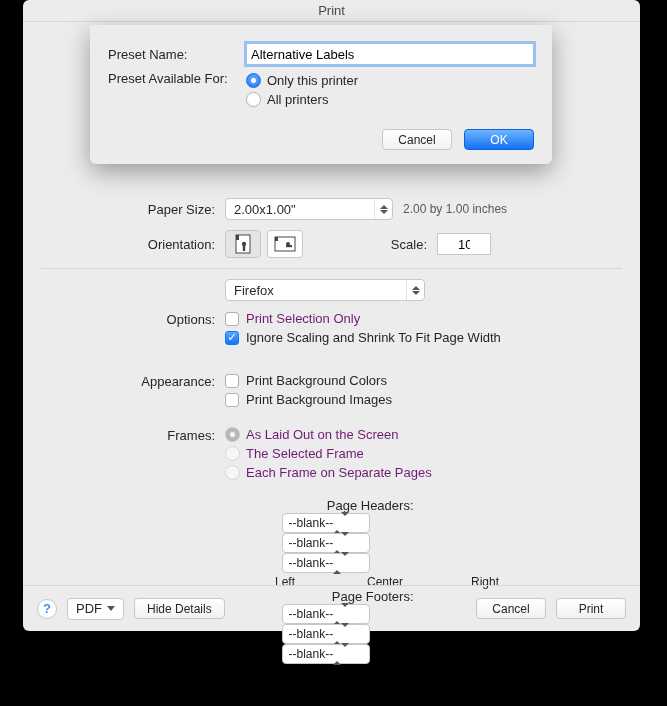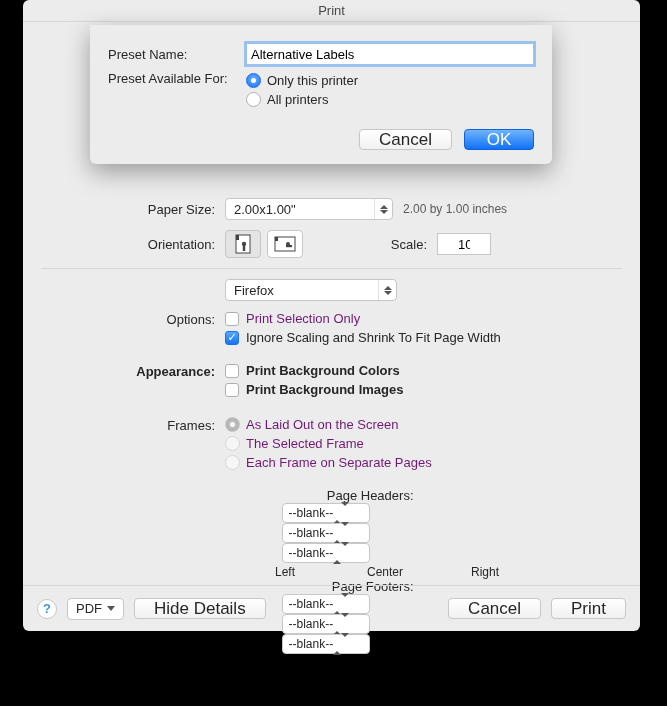--- a/index.html
+++ b/index.html
@@ -86,22 +86,22 @@
 }
 .sheet-buttons {
   display: flex;
   justify-content: flex-end;
   gap: 12px;
   margin-top: 22px;
 }
 .btn {
   height: 21px;
   min-width: 70px;
-  padding: 0 19px;
-  font-size: 17px;
+  padding: 0 12px;
+  font-size: 12px;
   border-radius: 4px;
   border: 1px solid #c7c7c7;
   background: linear-gradient(#ffffff, #f1f1f1);
   cursor: default;
   display: inline-flex;
   align-items: center;
   justify-content: center;
 }
 .btn.primary {
   background: linear-gradient(#6fb4ff, #1171f6);
@@ -341,41 +341,41 @@
       </div>
       <div style="width:84px;"></div>
       <div class="form-label" style="width:50px;">Scale:</div>
       <input class="scale-input" value="100%" style="">
     </div>
 
     <hr class="hr">
 
     <div class="form-row">
       <div class="form-label"></div>
-      <div class="select" style="width:172px;">
+      <div class="select" style="width:200px;">
         <span>Firefox</span>
         <span class="arrows"></span>
       </div>
     </div>
 
     <div class="form-row" style="align-items:flex-start;">
       <div class="form-label" style="padding-top:1px;">Options:</div>
       <div class="opt-group">
         <div class="check-row">
           <span class="checkbox"></span>
           <span class="disabled">Print Selection Only</span>
         </div>
         <div class="check-row">
           <span class="checkbox checked"></span>
           <span>Ignore Scaling and Shrink To Fit Page Width</span>
         </div>
       </div>
     </div>
 
-    <div class="form-row" style="align-items:flex-start; margin-top:14px;font-weight:bold;">
+    <div class="form-row" style="align-items:flex-start; margin-top:24px;">
       <div class="form-label" style="padding-top:1px;">Appearance:</div>
       <div class="opt-group">
         <div class="check-row">
           <span class="checkbox"></span>
           <span>Print Background Colors</span>
         </div>
         <div class="check-row">
           <span class="checkbox"></span>
           <span>Print Background Images</span>
         </div>

